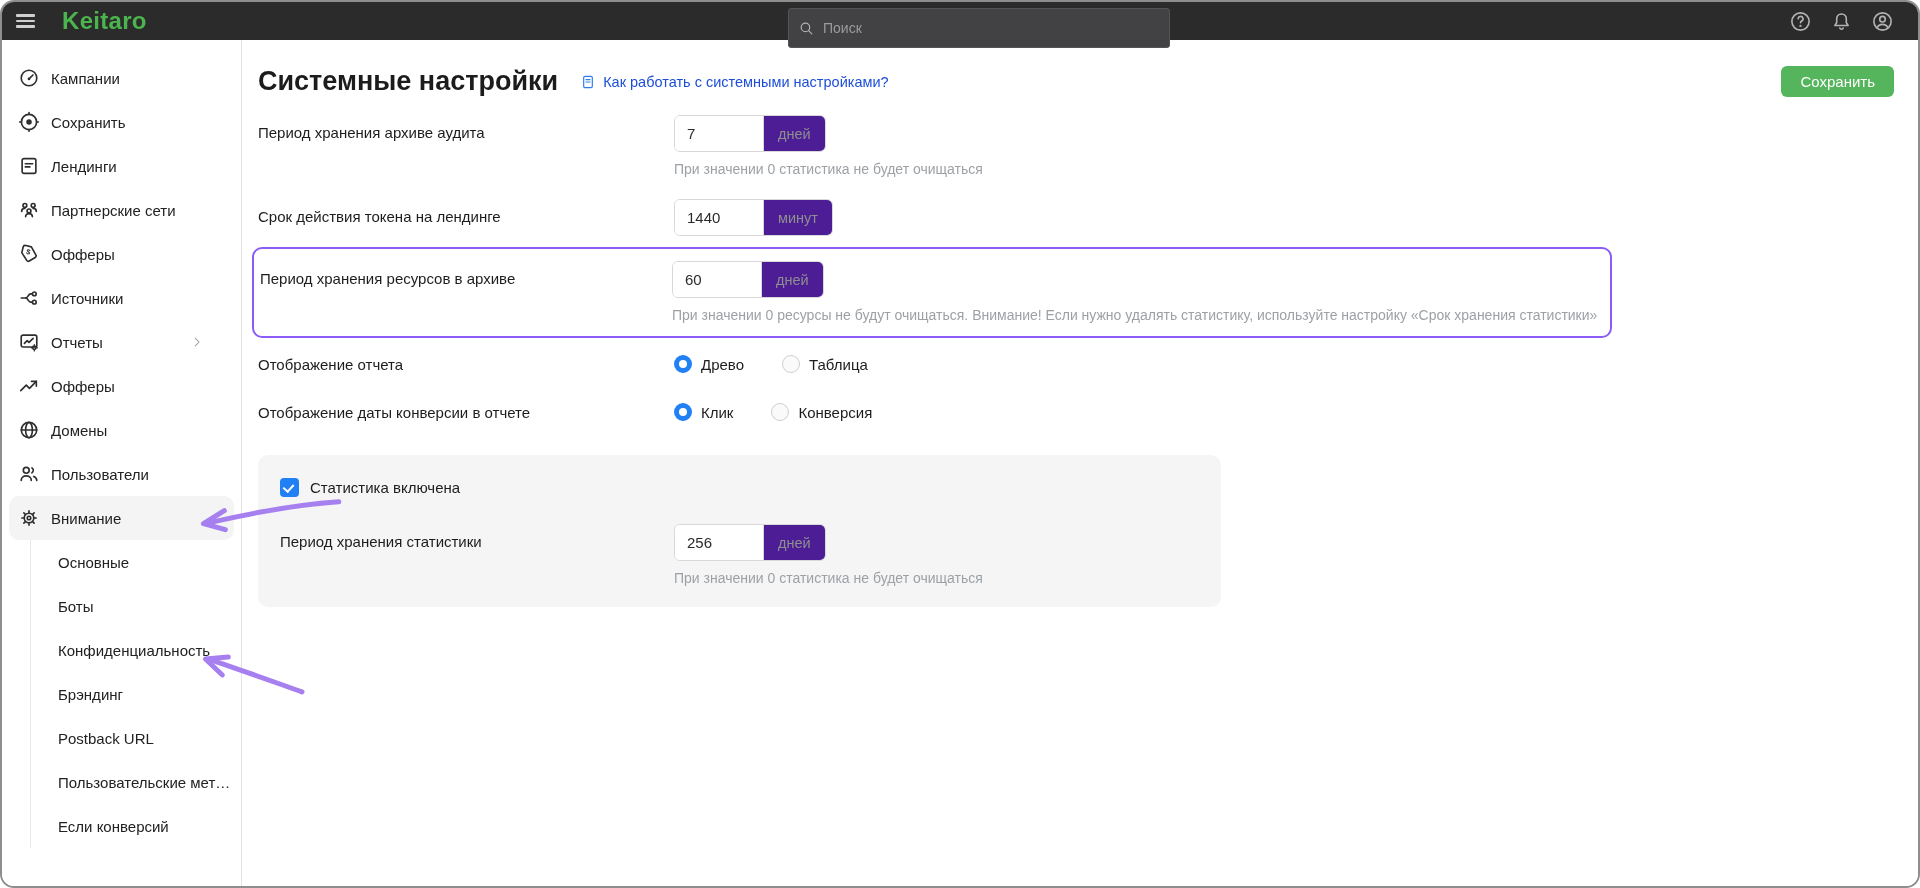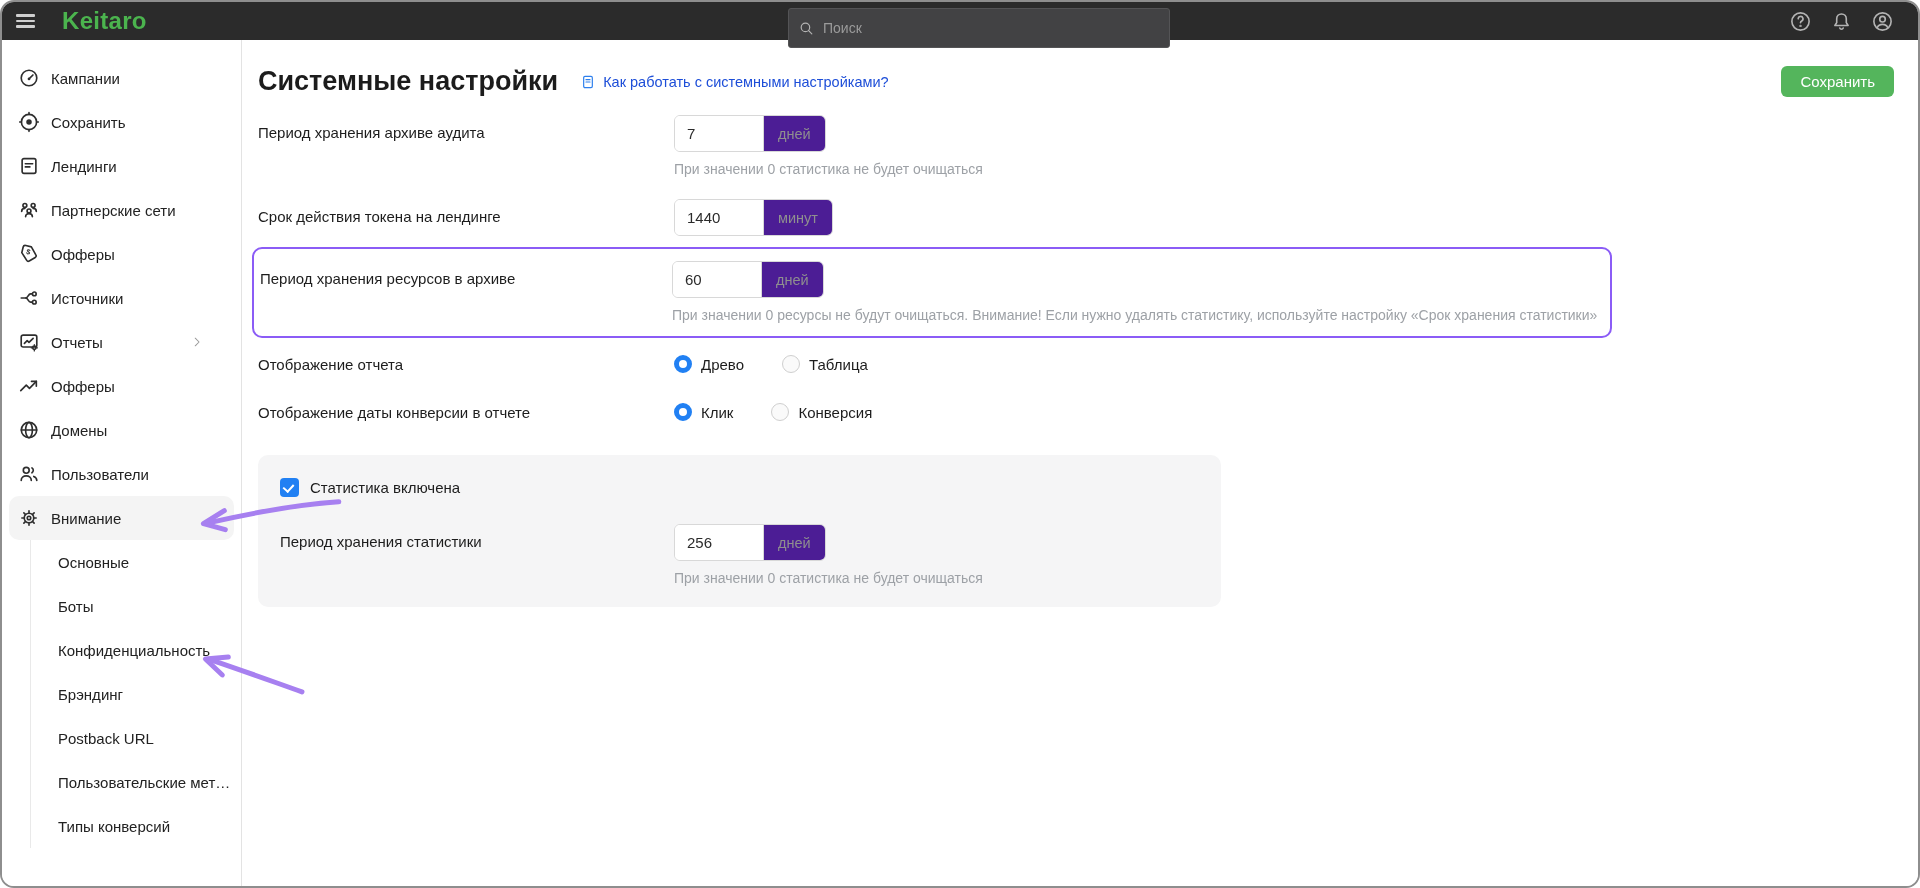--- a/index.html
+++ b/index.html
@@ -241,21 +241,21 @@
         <div class="subnav-item">
             <span>Брэндинг</span>
           </div>
         <div class="subnav-item">
             <span>Postback URL</span>
           </div>
         <div class="subnav-item">
             <span>Пользовательские мет…</span>
           </div>
         <div class="subnav-item">
-            <span>Типы конверсий</span>
+            <span>Если конверсий</span>
           </div>
       </div>
     </div>
 
     <div class="main">
       <div class="page-header">
         <div class="page-title">Системные настройки</div>
         <a class="help-link">
           <svg class="ic" width="16" height="16" viewBox="0 0 24 24" style="stroke:#2f80ed">
               <rect x="5.5" y="3.5" width="13" height="17" rx="2"></rect>

